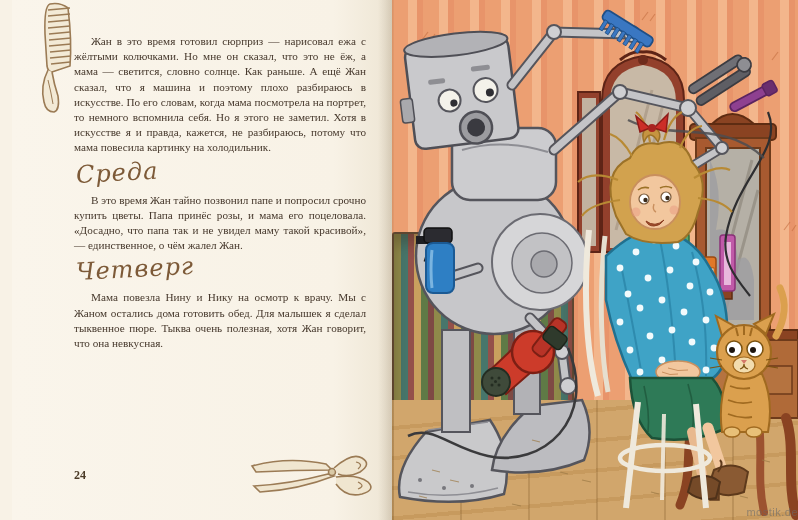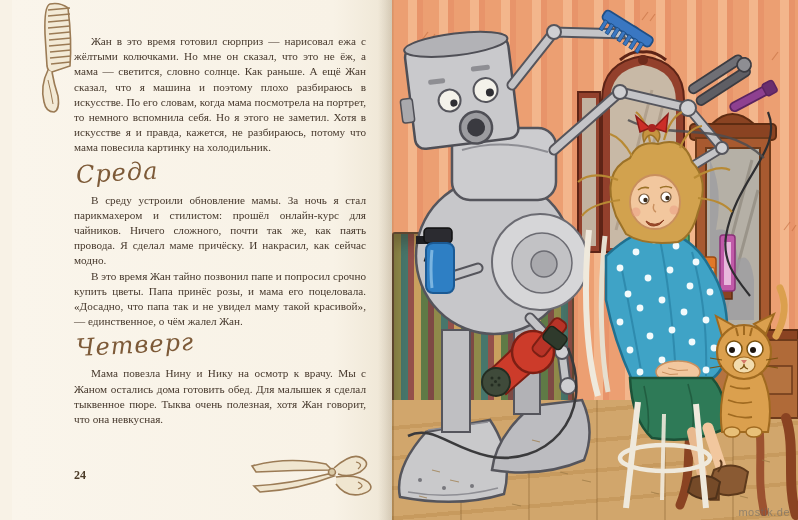--- a/index.html
+++ b/index.html
@@ -43,21 +43,21 @@
       repeating-linear-gradient(175deg, #d1a66c 0 26px, #c79a5e 26px 30px);
   }
   .striped-chest {
     position:absolute; left:0; top:232px; width:178px; height:196px;
     background:repeating-linear-gradient(90deg,#8f8a4a 0 7px,#47766b 7px 14px,#94504a 14px 20px,#c9a05e 20px 27px,#5f7a46 27px 34px,#7e4a44 34px 40px);
     border:2px solid #5e4630; border-radius:3px 10px 0 0;
     box-shadow:inset 0 10px 14px rgba(60,40,20,.35);
   }
   .art { position:absolute; left:0; top:0; width:406px; height:520px; }
   .watermark {
-    position:absolute; right:8px; bottom:2px; font-family:"Liberation Sans", sans-serif;
+    position:absolute; right:0; bottom:2px; font-family:"Liberation Sans", sans-serif;
     font-size:11px; color:rgba(105,105,105,.6); letter-spacing:.5px;margin-left:36px;
   }
   .gutter {
     position:absolute; left:378px; top:0; width:16px; height:520px;
     background:linear-gradient(90deg, rgba(80,55,25,0) 0%, rgba(80,55,25,.14) 85%, rgba(80,55,25,.05) 100%);
     pointer-events:none;
   }
 </style>
 </head>
 <body>
@@ -73,21 +73,20 @@
           <path d="M12,10 L34,8 M12,16 L34,14 M12,22 L34,20 M12,28 L34,26 M13,34 L34,32 M13,40 L35,38 M13,46 L35,44 M14,52 L35,50 M14,58 L35,56 M15,64 L34,62"></path>
           <path d="M12,70 Q4,86 8,102 Q10,112 18,112 Q24,110 22,96 Q18,84 16,72" fill="#f3ead6"></path>
           <path d="M12,80 Q15,92 17,104" stroke-width="1"></path>
         </g>
       </svg>
     </div>
 
     <div class="text-col">
       <p>Жан в это время готовил сюрприз — нарисовал ежа с жёлтыми колючками. Но мне он сказал, что это не ёж, а мама — светится, словно солнце. Как раньше. А ещё Жан сказал, что я машина и поэтому плохо разбираюсь в искусстве. По его словам, когда мама посмотрела на портрет, то немного вспомнила себя. Но я этого не заметил. Хотя в искусстве я и правда, кажется, не разбираюсь, потому что мама повесила картинку на холодильник.</p>
       <span class="script-heading">Среда</span>
-      <p>В среду устроили обновление мамы. За ночь я стал парикмахером и стилистом: прошёл онлайн-курс для чайников. Ничего сложного, почти так же, как паять провода. Я сделал маме причёску. И накрасил, как сейчас модно.</p>
       <p>В это время Жан тайно позвонил папе и попросил срочно купить цветы. Папа принёс розы, и мама его поцеловала. «Досадно, что папа так и не увидел маму такой красивой», — единственное, о чём жалел Жан.</p>
       <span class="script-heading">Четверг</span>
       <p>Мама повезла Нину и Нику на осмотр к врачу. Мы с Жаном остались дома готовить обед. Для малышек я сделал тыквенное пюре. Тыква очень полезная, хотя Жан говорит, что она невкусная.</p>
     </div>
 
     <div class="page-number">24</div>
 
     <div class="scissors-wrap">
       <svg width="130" height="60" viewBox="0 0 130 60">
         <g fill="#f0e6d0" stroke="#9b7b55" stroke-width="1.6">

